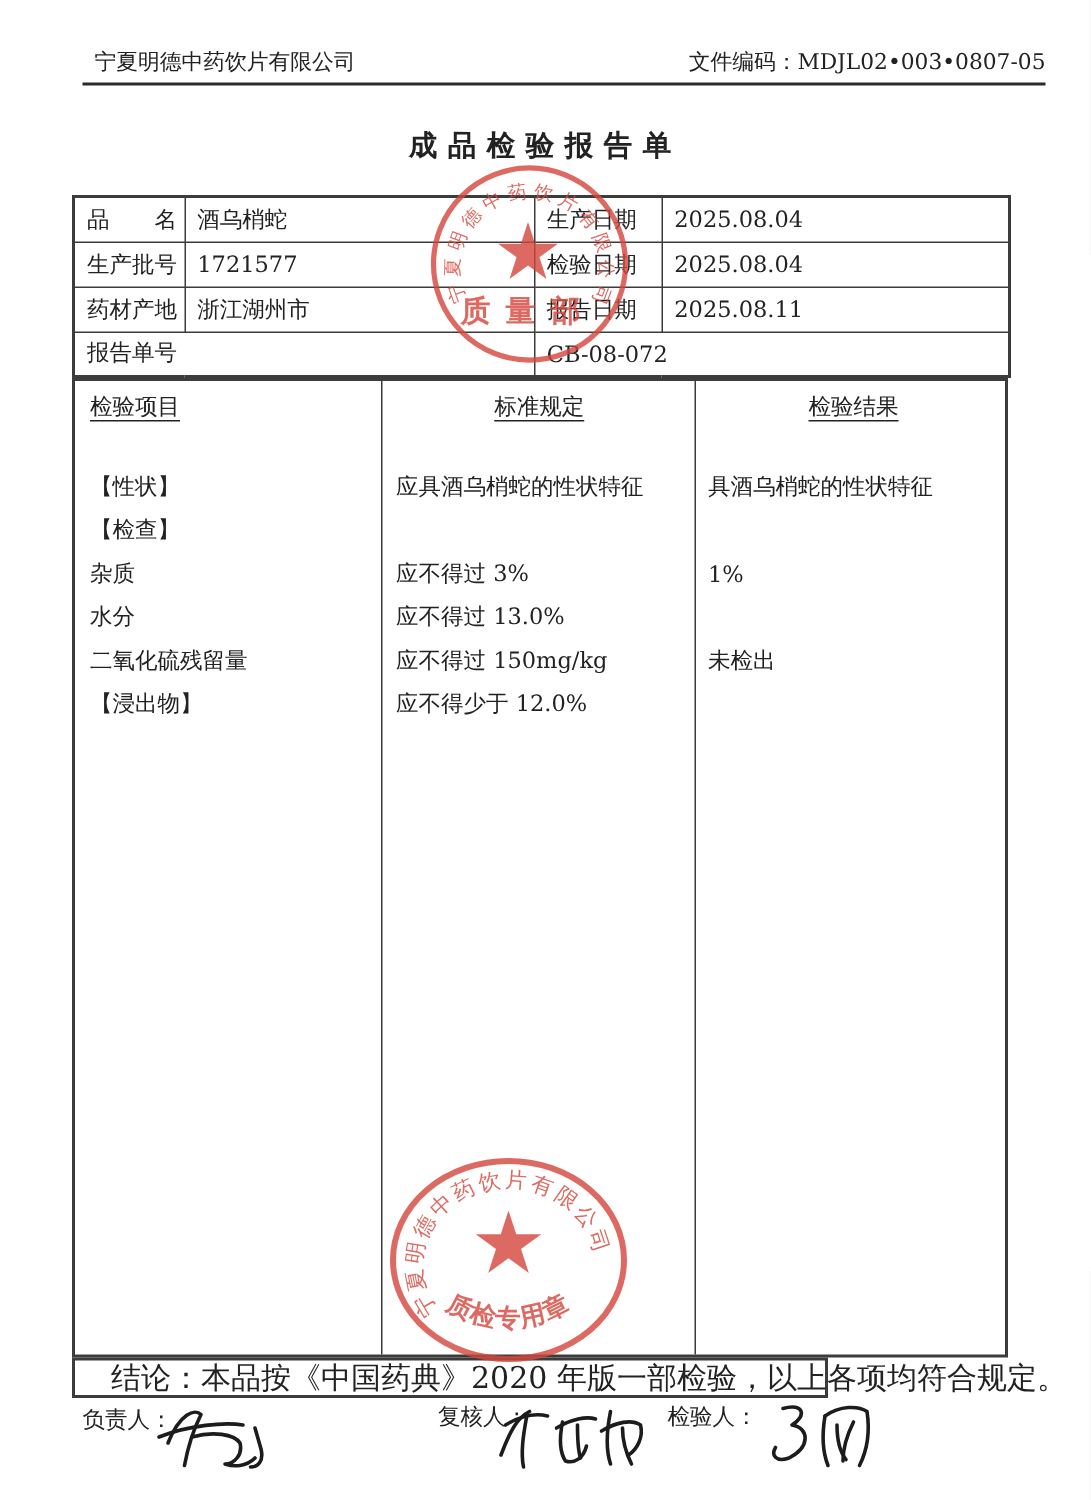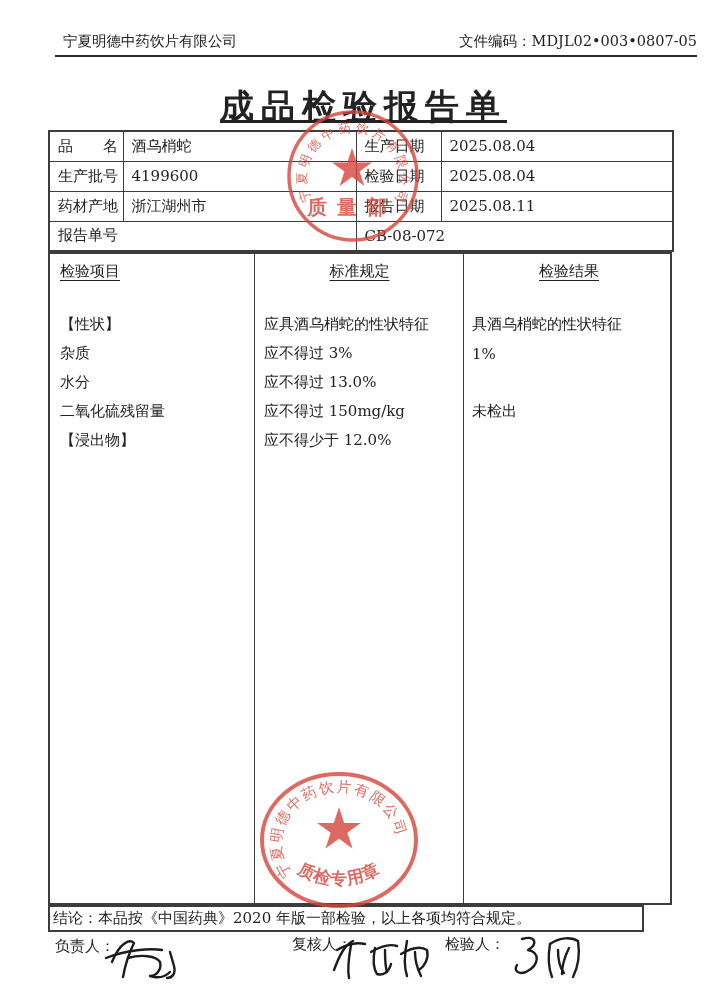--- a/index.html
+++ b/index.html
@@ -7,21 +7,21 @@
   body { background:#e8e8e8; font-family:"DejaVu Serif","Liberation Serif",serif; color:var(--text); }
   .page { position:relative; width:727px; height:1000px; background:#ffffff; margin:0 auto; overflow:hidden; }
 
   
   .hdr-company { position:absolute; left:63px; top:32px; font-size:14.5px; }
   .hdr-code { position:absolute; right:30px; top:32px; font-size:14.5px; }
   .hdr-rule { position:absolute; left:55px; top:55px; width:642px; height:2px; background:#2a2a2a; }
 
   
   .title { position:absolute; left:0; top:84px; width:100%; text-align:center;
-           font-size:34px; font-weight:bold; letter-spacing:7px;text-decoration:underline; }
+           font-size:19px; font-weight:bold; letter-spacing:7px; }
 
   
   table.info { position:absolute; left:48px; top:130px; width:624px;
                border-collapse:collapse; table-layout:fixed; font-size:15px; }
   table.info td { border:1px solid var(--border); height:30px; padding:0 0 0 8px;
                   white-space:nowrap; overflow:hidden; }
   table.info { border:2px solid var(--border); }
   td.lbl { padding-left:7px; }
 
   
@@ -32,23 +32,23 @@
   .mt-head { position:absolute; top:8px; text-decoration:underline; text-underline-offset:4px; }
   .mt-head.h1 { left:10px; }
   .mt-head.h2 { left:205px; width:209px; text-align:center; }
   .mt-head.h3 { left:414px; width:210px; text-align:center; }
   .mt-rows { position:absolute; left:0; top:56px; width:624px; }
   .mt-row { display:grid; grid-template-columns:205px 209px 210px; height:29px; align-items:center; }
   .mt-row .c1 { padding-left:10px; } .mt-row .c2 { padding-left:9px; } .mt-row .c3 { padding-left:8px; }
   .mt-row span { white-space:nowrap; overflow:visible; }
 
   
-  .conclusion { position:absolute; left:48px; top:905px; width:596px; height:27px;
-                border:2px solid var(--border); font-size:15px; display:flex;
-                align-items:center; padding-left:3px; white-space:nowrap; }
+  .conclusion { position:absolute; left:48px; top:905px; width:504px; height:27px;
+                border:2px solid var(--border); font-size:20px; display:flex;
+                align-items:center; padding-left:24px; white-space:nowrap; }
 
   
   .sig-label { position:absolute; font-size:15px; white-space:nowrap; }
   .sig-svg { position:absolute; }
   .sig-svg path { fill:none; stroke:#1c1c1c; stroke-width:2.4; stroke-linecap:round; stroke-linejoin:round; }
 
   
   .stamp { position:absolute; opacity:0.8; }
   .stamp .ring { fill:none; stroke:var(--stamp); }
   .stamp .star { fill:var(--stamp); }
@@ -68,21 +68,21 @@
   <table class="info">
     <tbody>
         <tr>
       <td class="lbl" style="width:74px">品　　名</td>
       <td style="width:233px">酒乌梢蛇</td>
       <td class="lbl" style="width:85px">生产日期</td>
       <td style="width:232px">2025.08.04</td>
     </tr>
     <tr>
       <td class="lbl">生产批号</td>
-      <td>4199600</td>
+      <td>1721577</td>
       <td class="lbl">检验日期</td>
       <td>2025.08.04</td>
     </tr>
     <tr>
       <td class="lbl">药材产地</td>
       <td>浙江湖州市</td>
       <td class="lbl">报告日期</td>
       <td>2025.08.11</td>
     </tr>
     <tr>
@@ -98,20 +98,25 @@
 
     <div class="mt-head h1">检验项目</div>
     <div class="mt-head h2">标准规定</div>
     <div class="mt-head h3">检验结果</div>
 
     <div class="mt-rows">
       <div class="mt-row">
         <span class="c1">【性状】</span>
         <span class="c2">应具酒乌梢蛇的性状特征</span>
         <span class="c3">具酒乌梢蛇的性状特征</span>
+      </div>
+      <div class="mt-row">
+        <span class="c1">【检查】</span>
+        <span class="c2"></span>
+        <span class="c3"></span>
       </div>
       <div class="mt-row">
         <span class="c1">杂质</span>
         <span class="c2">应不得过 3%</span>
         <span class="c3">1%</span>
       </div>
       <div class="mt-row">
         <span class="c1">水分</span>
         <span class="c2">应不得过 13.0%</span>
       </div>

